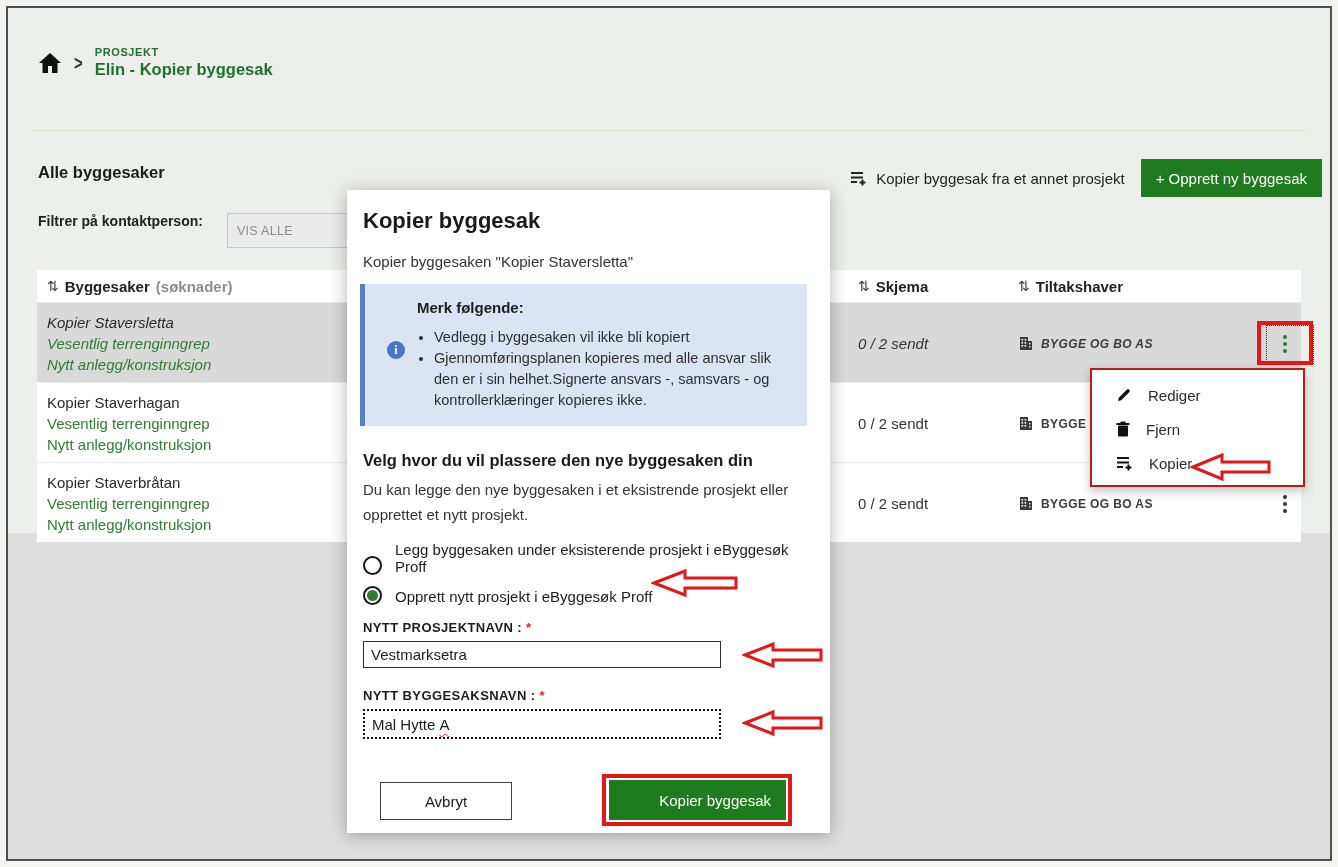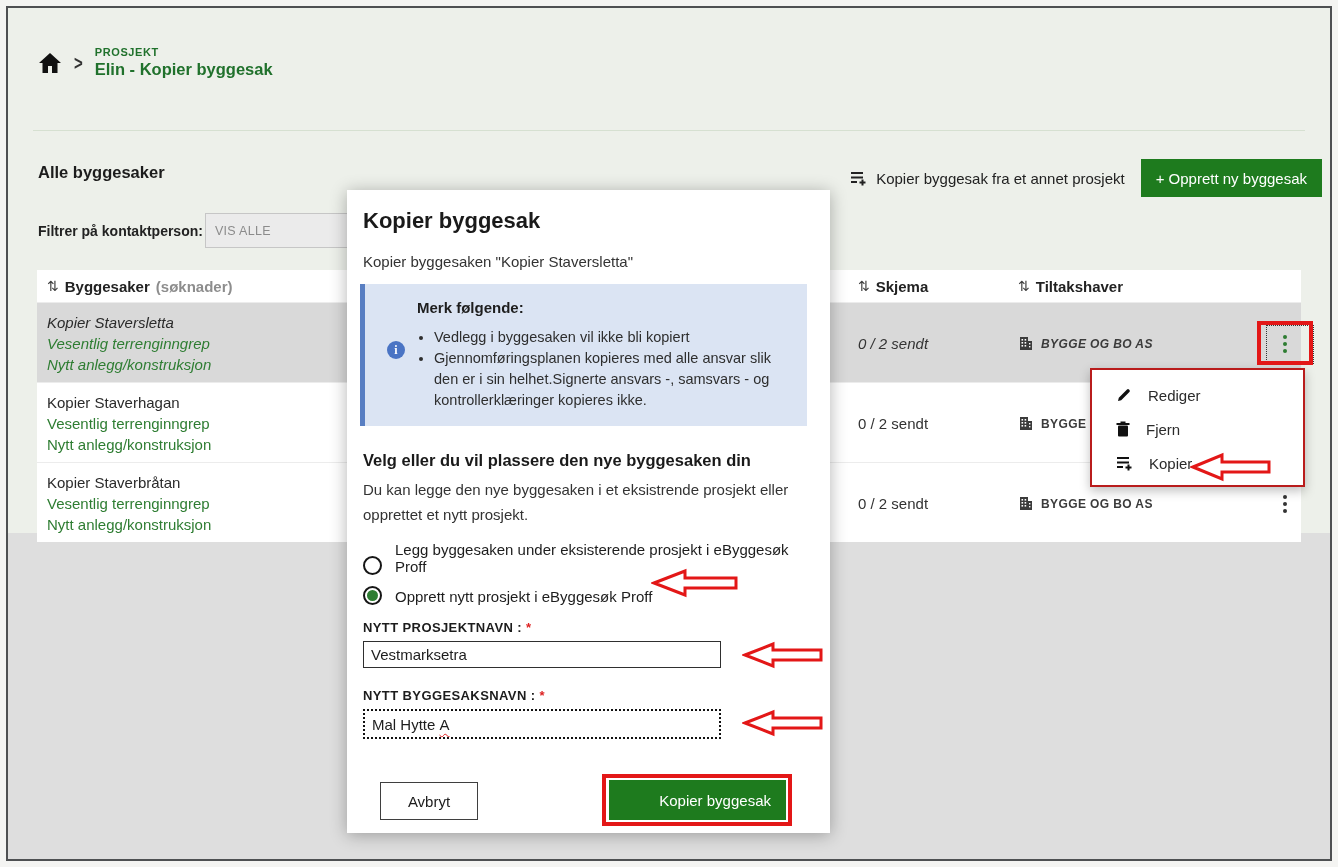--- a/index.html
+++ b/index.html
@@ -27,21 +27,21 @@
   .divider { position:absolute; left:25px; right:25px; top:122px; border-top:1px solid #d6e0d1; }
 
   
   .page-heading { position:absolute; left:30px; top:155px; font-size:16.5px; font-weight:bold; color:#1c1c1c; }
   .top-actions { position:absolute; top:151px; right:8px; display:flex; align-items:center; gap:16px; }
   .copy-link { display:flex; gap:9px; font-size:15px; color:#222; cursor:pointer; }
   .btn-green {
     background:#1e7b1e; color:#fff; border:none; font-family:inherit;
     font-size:15px; padding:0 15px; height:38px; cursor:pointer;text-align:right;
   }
-  .filter-row { position:absolute; left:30px; top:205px; display:flex; align-items:center; gap:2px; }
+  .filter-row { position:absolute; left:30px; top:205px; display:flex; gap:24px; }
   .filter-label { font-size:14px; font-weight:bold; color:#222; }
   .select-box {
     width:170px; height:35px; background:#ebebeb; border:1px solid #c6c6c6;
     color:#8b8b8b; font-size:12.5px; display:flex; align-items:center; padding-left:9px;
     cursor:pointer; letter-spacing:.3px;
   }
 
   
   .lower-gray { position:absolute; left:0; right:0; top:525px; bottom:0; background:#dedede; }
 
@@ -105,21 +105,21 @@
   .field .flabel { font-size:13px; font-weight:bold; letter-spacing:.4px; color:#1c1c1c; }
   .field .req { color:#d22; }
   .tinput {
     margin-top:6px; width:358px; height:27px; border:1px solid #2f2f2f; background:#fff;
     font-size:15px; color:#1d1d1d; display:flex; align-items:center; padding-left:7px; cursor:text;
   }
   .tinput.focus-dotted { border:2px dotted #111; height:30px; }
   .misspell { text-decoration:underline wavy #e32222 1px; text-underline-offset:3px; }
   .modal-buttons { position:absolute; left:33px; top:592px; width:417px; }
   .btn-outline {
-    width:98px; height:38px; background:#fff; border:1.5px solid #3f3f3f; font-family:inherit;
+    width:132px; height:38px; background:#fff; border:1.5px solid #3f3f3f; font-family:inherit;
     font-size:15px; color:#1c1c1c; cursor:pointer;
   }
   .btn-submit { position:absolute; left:229px; top:-2px; width:177px; height:40px; }
 
   
   .anno { z-index:40; pointer-events:none; }
   .anno-rect { position:absolute; border:4px solid #e31717; background:transparent; }
   .kebab-focus { position:absolute; left:1258px; top:317px; width:48px; height:39px; border:1px dotted #333; z-index:5; }
   .arrow-left { position:absolute; }
 </style>
@@ -317,21 +317,21 @@
       </div>
       <div>
         <div class="info-head">Merk følgende:</div>
         <ul>
           <li>Vedlegg i byggesaken vil ikke bli kopiert</li>
           <li>Gjennomføringsplanen kopieres med alle ansvar slik den er i sin helhet.Signerte ansvars -, samsvars - og kontrollerklæringer kopieres ikke.</li>
         </ul>
       </div>
     </div>
 
-    <div class="place-head">Velg eller du vil plassere den nye byggesaken din</div>
+    <div class="place-head">Velg hvor du vil plassere den nye byggesaken din</div>
     <div class="place-desc">Du kan legge den nye byggesaken i et eksistrende prosjekt eller opprettet et nytt prosjekt.</div>
 
     <div class="radio-row">
       <span class="radio-circ"></span>
       <span class="radio-label">Legg byggesaken under eksisterende prosjekt i eByggesøk Proff</span>
     </div>
     <div class="radio-row">
       <span class="radio-circ on"></span>
       <span class="radio-label bold">Opprett nytt prosjekt i eByggesøk Proff</span>
     </div>

